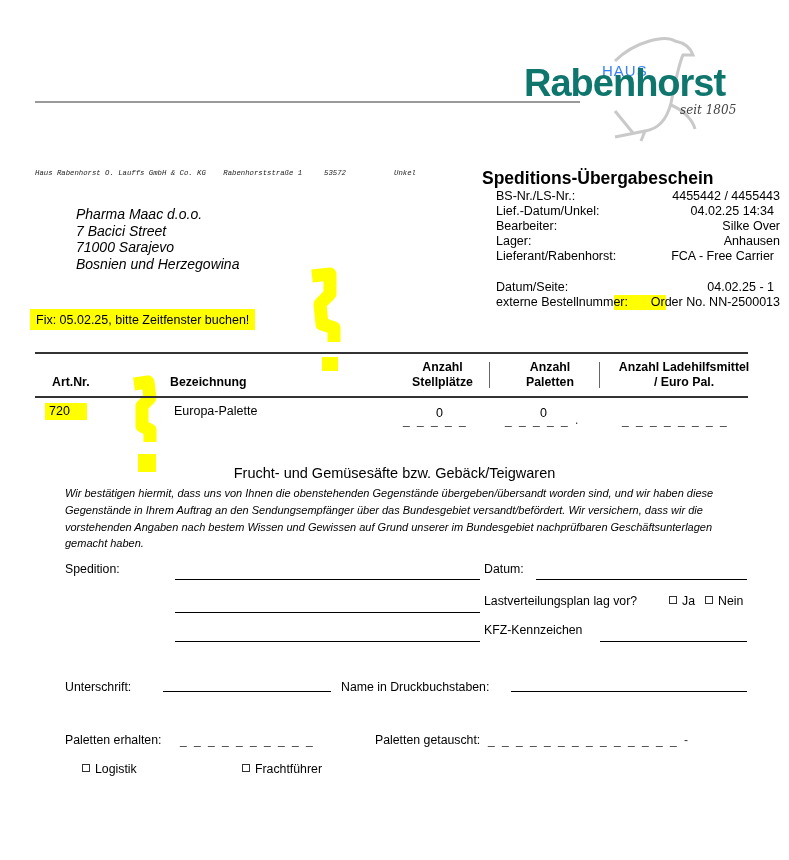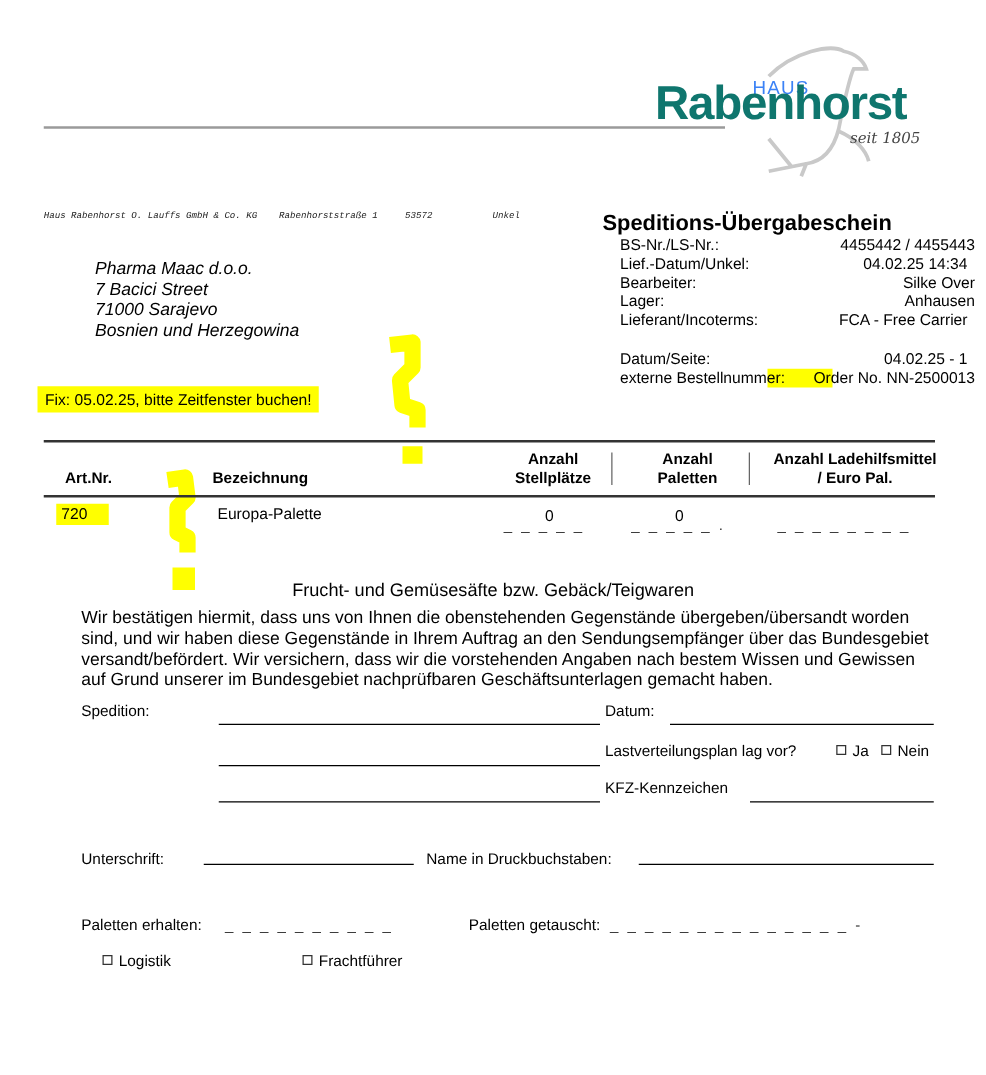--- a/index.html
+++ b/index.html
@@ -12,21 +12,21 @@
   .logo-seit{left:680px;top:103px;font-family:"DejaVu Serif",serif;font-style:italic;font-size:12px;color:#444;}
   .sender{left:35px;top:169px;font-family:Liberation Mono, monospace;font-style:italic;font-size:7.3px;color:#222;white-space:pre;}
   .recipient{left:76px;top:206px;font-size:14px;line-height:16.5px;font-style:italic;}
   .fix{left:30px;top:309px;font-size:12.5px;padding:4px 6px 3px 6px;}
   .doc-title{left:482px;top:168px;font-size:17.5px;font-weight:bold;}
   .kv{left:480px;width:284px;font-size:12.5px;line-height:15px;display:flex;justify-content:space-between;margin-left:16px;}
   .hr-thick{left:35px;height:2px;background:#333;}
   .th{font-size:12.3px;font-weight:bold;text-align:center;line-height:15px;}
   .vsep{width:1px;background:#666;}
   .dash{letter-spacing:2px;font-size:12px;color:#333;}
-  .para{left:65px;top:485px;width:680px;font-size:14px;line-height:16.8px;}
+  .para{left:65px;top:485px;width:680px;font-size:11px;line-height:16.8px;font-style:italic;}
   .sect{left:0;width:789px;top:465px;text-align:center;font-size:14.5px;font-weight:normal;}
   .label{font-size:12.3px;}
   .uline{height:1px;background:#000;}
   .box{display:inline-block;width:6px;height:6px;border:1px solid #333;margin-right:5px;vertical-align:1px;}
 </style>
 </head>
 <body>
 
 <div>
   <svg class="abs" style="left:575px;top:33px" width="130" height="112" viewBox="0 0 130 112">
@@ -69,21 +69,21 @@
   </div>
 <div class="abs kv" style="top:219px">
     <span>Bearbeiter:</span>
     <span>Silke Over</span>
   </div>
 <div class="abs kv" style="top:234px">
     <span>Lager:</span>
     <span>Anhausen</span>
   </div>
 <div class="abs kv" style="top:249px">
-    <span>Lieferant/Incoterms:</span>
+    <span>Lieferant/Rabenhorst:</span>
     <span style="padding-right:6px">FCA - Free Carrier</span>
   </div>
 <div class="abs kv" style="top:280px">
     <span>Datum/Seite:</span>
     <span style="padding-right:6px">04.02.25 -  1</span>
   </div>
 <div class="abs" style="left:614px;top:295px;width:52px;height:15px;background:#ffff00"></div>
 <div class="abs kv" style="top:295px">
     <span>externe Bestellnummer:</span>
     <span style="padding-left:4px">Order No. NN-2500013</span>

